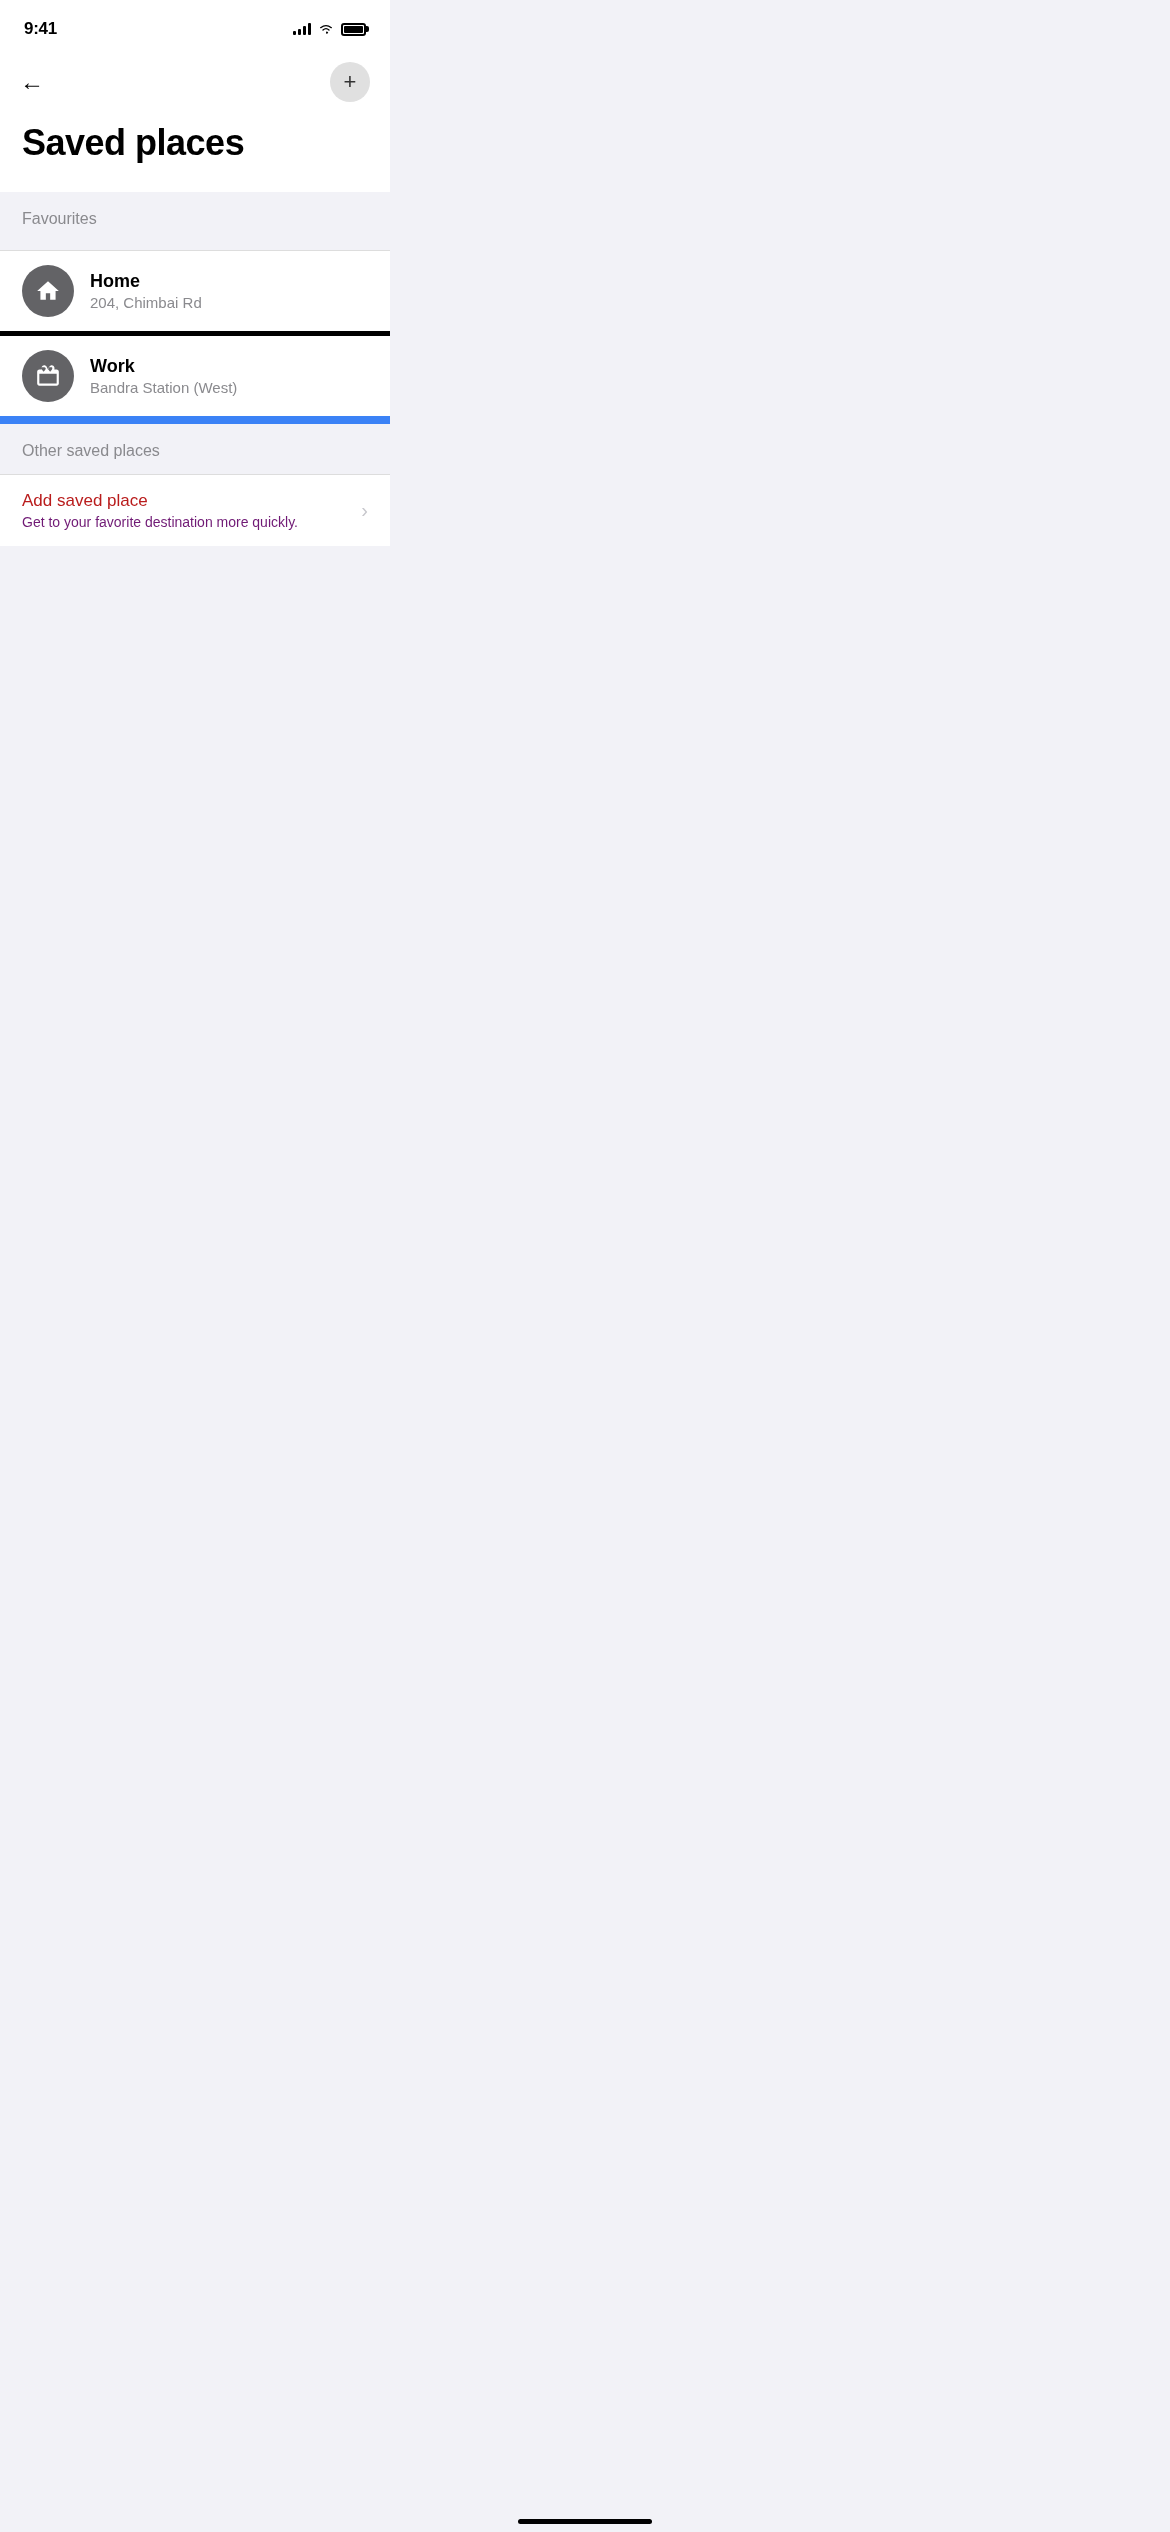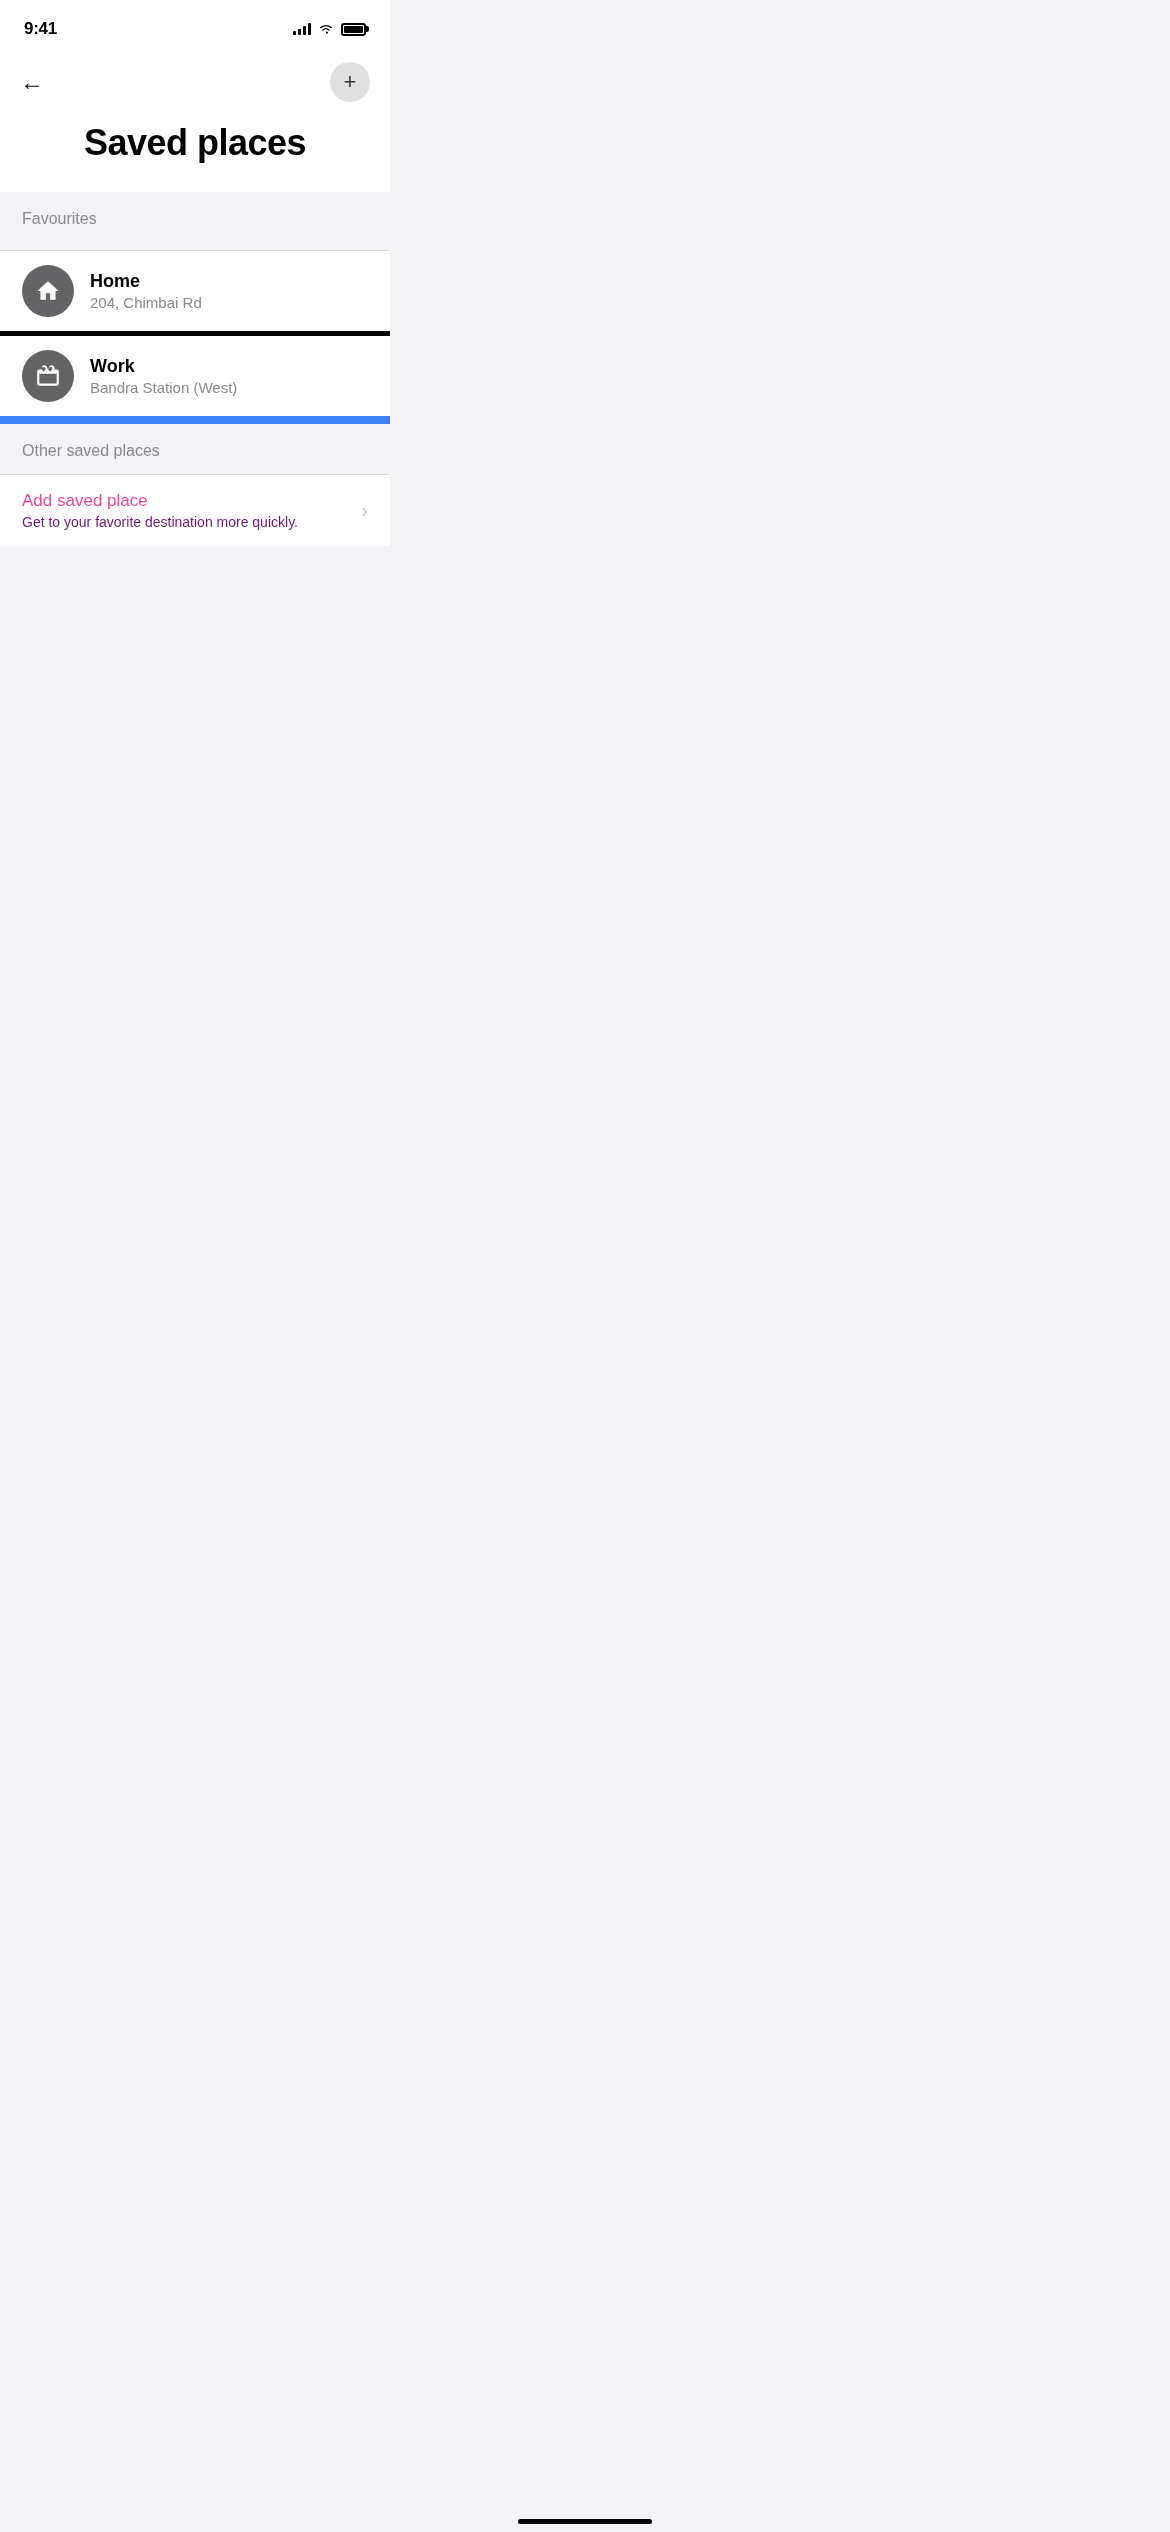--- a/index.html
+++ b/index.html
@@ -133,21 +133,20 @@
       font-size: 22px;
       color: #333;
       font-weight: 300;
       line-height: 1;
     }
 
     
     .page-title-section {
       background: #ffffff;
       padding: 4px 22px 28px;
-      text-align: center;
     }
 
     .page-title {
       font-size: 36px;
       font-weight: 700;
       color: #000;
       letter-spacing: -0.5px;
     }
 
     
@@ -236,21 +235,21 @@
     }
 
     .add-place-content {
       display: flex;
       flex-direction: column;
       gap: 3px;
     }
 
     .add-place-title {
       font-size: 17px;
-      color: #ec4899;
+      color: #b91c1c;
       font-weight: 400;
     }
 
     .add-place-subtitle {
       font-size: 14px;
       color: #701a75;
       font-weight: 400;
     }
 
     .chevron-right {

